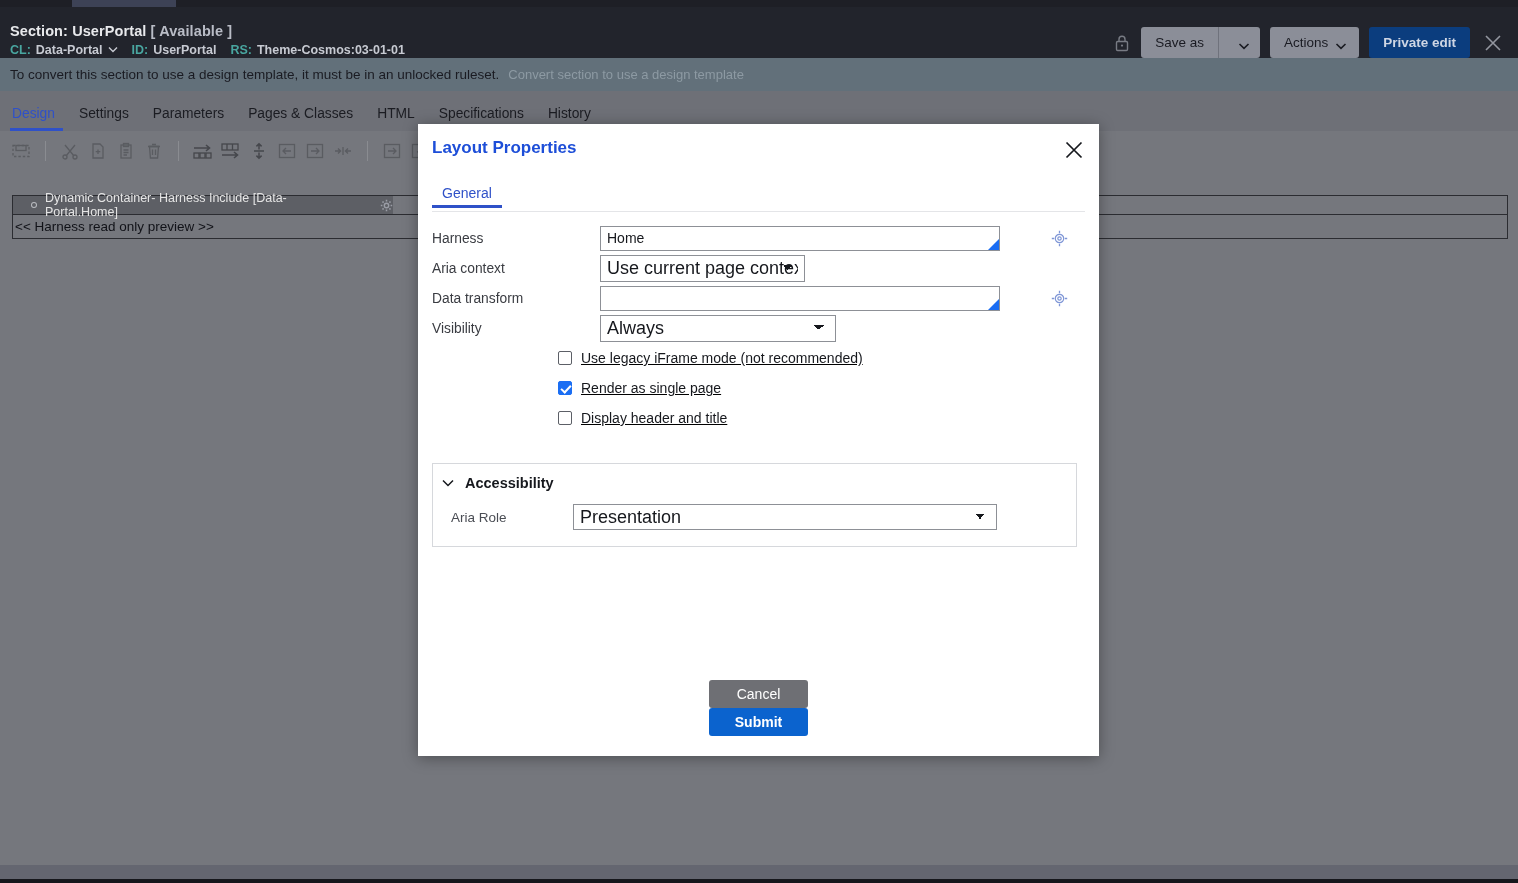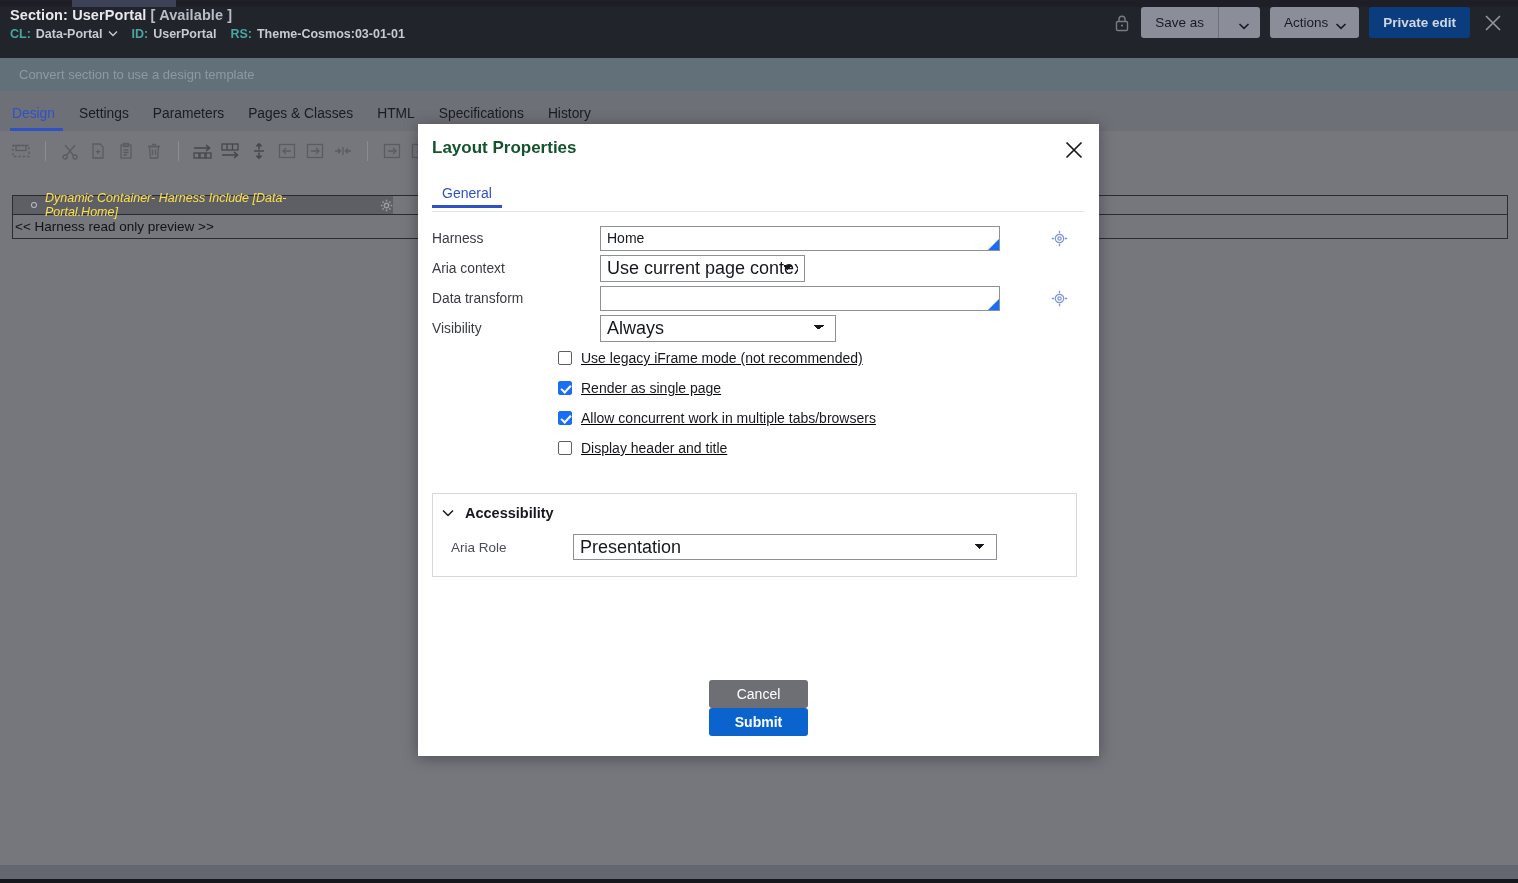--- a/index.html
+++ b/index.html
@@ -20,21 +20,21 @@
     background: #1e1f26;
   }
   .topstrip .tabnub {
     position: absolute; left: 72px; top: 0; width: 104px; height: 7px;
     background: #3d4256;
   }
 
   .header {
     position: absolute; top: 7px; left: 0; width: 1518px; height: 51px;
     background: #22242c;
-    display: flex; align-items: flex-start;
+    display: flex; align-items: flex-end;
   }
   .header-left { padding-left: 10px; flex: 1 1 auto; }
   .hdr-title {
     font-size: 14.5px; color: #e8e9ec; font-weight: 700;
     letter-spacing: .1px; line-height: 17px;
   }
   .hdr-title .avail { color: #b9bcc6; font-weight: 700; }
   .hdr-meta {
     margin-top: 3px; font-size: 12.5px; line-height: 15px;
     color: #c4c7cf; font-weight: 700; display: flex; align-items: center;
@@ -123,21 +123,21 @@
     border: 1px solid #2b2c31;
   }
   .dc-header {
     height: 18px; background: #5d5f65; display: flex; align-items: center;
     padding-left: 10px; gap: 8px; width: 380px;
   }
   .dc-dot {
     width: 6px; height: 6px; border: 1px solid #b9bbc0; border-radius: 50%;
     display: inline-block; margin-left: 8px;
   }
-  .dc-label { font-size: 12.5px; color: #fde047; font-style: italic; }
+  .dc-label { font-size: 12.5px; color: #e5e5e5; }
   .dc-gear { margin-left: 14px; display: inline-flex; }
   .dc-preview {
     height: 24px; background: #75777d; display: flex; align-items: center;
     padding-left: 2px; font-size: 13.5px; color: #111218;
     border-top: 1px solid #2b2c31;
   }
   .bottombar {
     position: absolute; left: 0; top: 865px; width: 1518px; height: 14px;
     background: #646670;
   }
@@ -146,21 +146,21 @@
     background: #16171c;
   }
 
   
   .modal {
     position: absolute; left: 418px; top: 124px; width: 681px; height: 632px;
     background: #ffffff; box-shadow: 0 2px 14px rgba(0,0,0,.35);
   }
   .modal-title {
     position: absolute; left: 14px; top: 14px;
-    font-size: 17px; font-weight: 700; color: #14532d;
+    font-size: 17px; font-weight: 700; color: #1d4ed8;
   }
   .modal-close {
     position: absolute; right: 12px; top: 13px;
     width: 26px; height: 26px; cursor: pointer;
     display: flex; align-items: center; justify-content: center;
   }
   .modal-tabs {
     position: absolute; left: 14px; top: 57px; right: 0;
     border-bottom: 0; display: flex;
   }
@@ -315,20 +315,21 @@
       <button class="btn primary">Private edit</button>
       <span class="close-x">
         <svg width="20" height="20" viewBox="0 0 20 20">
             <path d="M3 3 L17 17 M17 3 L3 17" stroke="#b9bcc6" stroke-width="1.6" fill="none"></path>
           </svg>
       </span>
     </div>
   </div>
 
   <div class="notice">
+    <span>To convert this section to use a design template, it must be in an unlocked ruleset.</span>
     <span class="link">Convert section to use a design template</span>
   </div>
 
   <div class="tabs">
     <div class="tab active">Design</div>
     <div class="tab">Settings</div>
     <div class="tab">Parameters</div>
     <div class="tab">Pages &amp; Classes</div>
     <div class="tab">HTML</div>
     <div class="tab">Specifications</div>
@@ -513,24 +514,20 @@
       <div class="checks">
         <div class="crow">
           <span class="cbox"></span>
           <span class="clabel">Use legacy iFrame mode (not recommended)</span>
         </div>
         <div class="crow">
           <span class="cbox on"></span>
           <span class="clabel">Render as single page</span>
         </div>
         <div class="crow">
-          <span class="cbox on"></span>
-          <span class="clabel">Allow concurrent work in multiple tabs/browsers</span>
-        </div>
-        <div class="crow">
           <span class="cbox"></span>
           <span class="clabel">Display header and title</span>
         </div>
       </div>
 
       <div class="accord">
         <div class="accord-head">
           <span class="accord-chev">
             <svg width="18" height="18" viewBox="0 0 18 18">
                 <path d="M4 6.5 L9 11.5 L14 6.5" stroke="#16181d" stroke-width="1.5" fill="none"></path>

